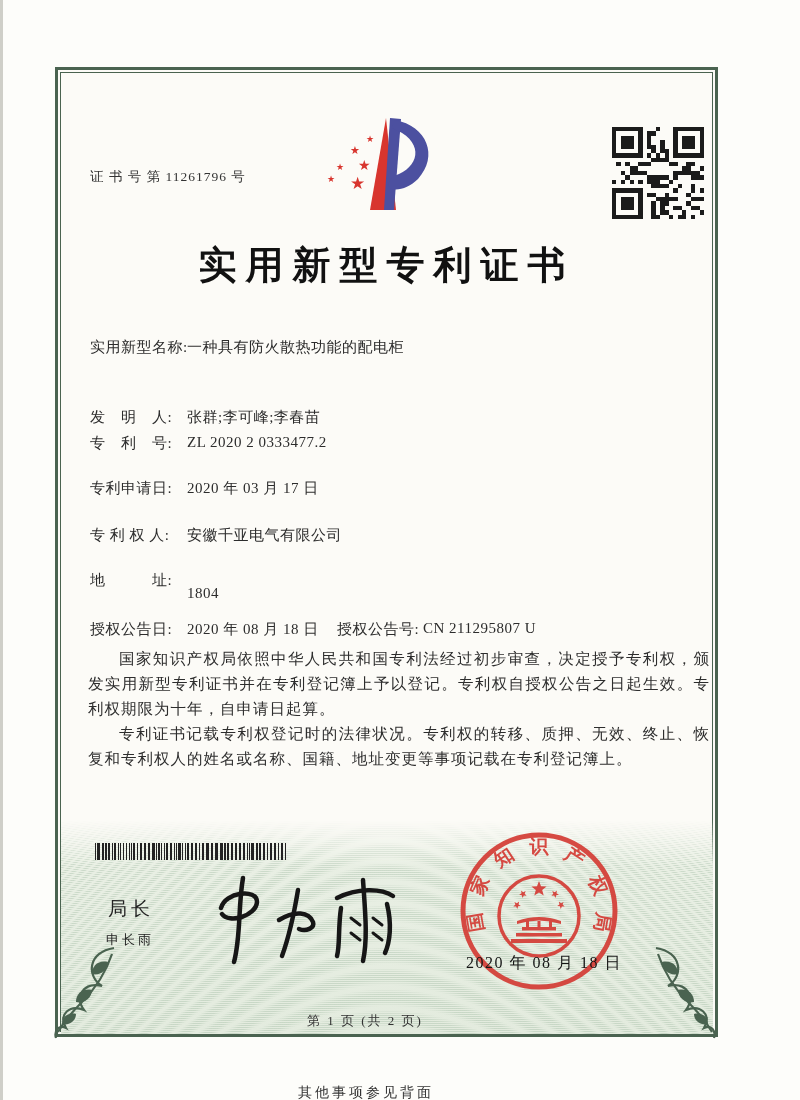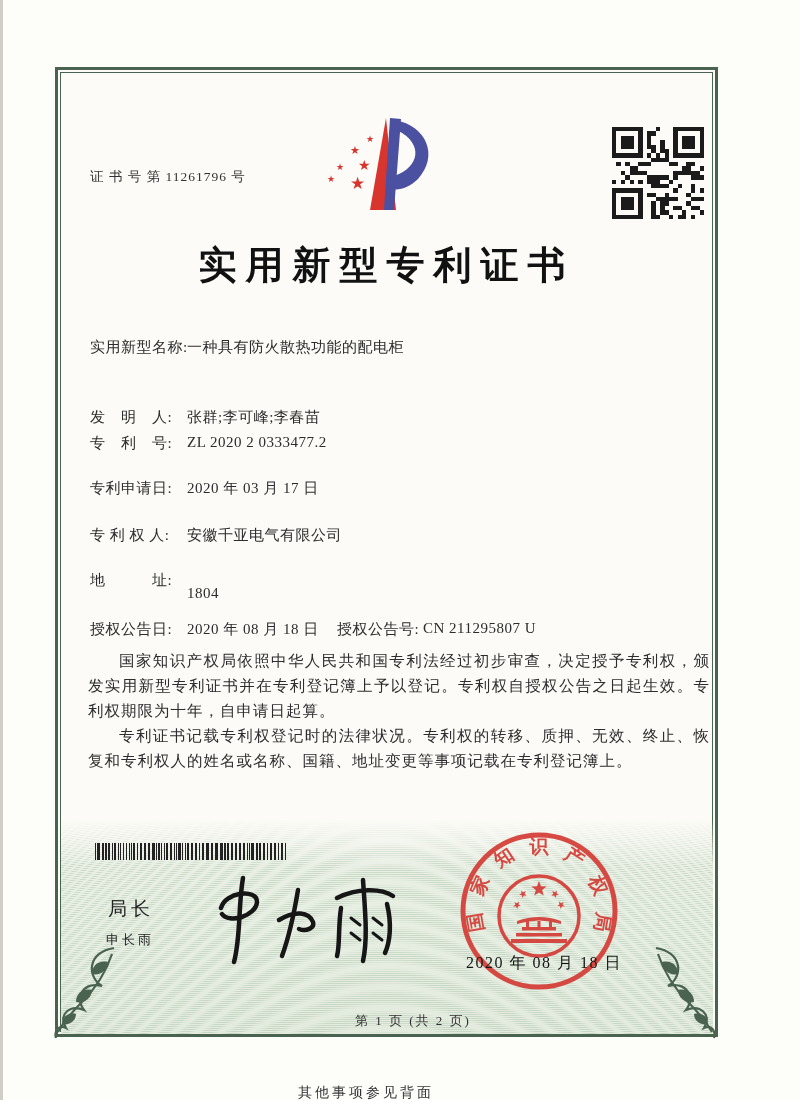--- a/index.html
+++ b/index.html
@@ -38,30 +38,30 @@
   }
   
   .row{position:absolute;left:90px;font-size:15px;letter-spacing:0.5px;color:#2c2c2c;z-index:2;white-space:nowrap;}
   .row .val{position:absolute;left:97px;top:0;white-space:nowrap;}
   .row .val2line{position:absolute;left:97px;top:0;white-space:nowrap;}
   .row .vline2{display:block;margin-top:14px;}
   .pair2-label{position:absolute;left:247px;top:0;}
   .pair2-val{position:absolute;left:333px;top:0;white-space:nowrap;}
   
   .paras{position:absolute;left:88px;top:648px;width:622px;z-index:2;
-    font-size:15.5px;line-height:25px;letter-spacing:1px;color:#2d2d2d;text-align:justify;}
+    font-size:15.5px;line-height:25px;letter-spacing:1px;color:#2d2d2d;text-align:justify;font-family:Liberation Mono, monospace;}
   .paras p{margin:0;text-indent:2em;}
   
   .barcode{position:absolute;left:95px;top:843px;width:193px;height:17px;z-index:2;}
   .sig-title{position:absolute;left:108px;top:896px;font-size:19px;letter-spacing:4px;color:#222;z-index:2;}
   .sig-name{position:absolute;left:106px;top:931px;font-size:13px;letter-spacing:3px;color:#222;z-index:2;}
   .sig-hand{position:absolute;left:205px;top:866px;z-index:2;}
   .seal{position:absolute;left:454px;top:826px;z-index:3;opacity:0.92;}
   .seal-date{position:absolute;left:466px;top:953px;font-size:16px;letter-spacing:1.5px;color:#151515;z-index:4;}
-  .page-info{position:absolute;left:55px;top:1012px;width:620px;text-align:center;font-size:13px;letter-spacing:2px;color:#333;z-index:2;padding-left:48px;}
+  .page-info{position:absolute;left:55px;top:1012px;width:620px;text-align:center;font-size:13px;letter-spacing:2px;color:#333;z-index:2;}
   .back-note{position:absolute;left:298px;top:1084px;font-size:14px;letter-spacing:3px;color:#333;z-index:2;}
   .flourish{position:absolute;z-index:2;}
   .fl-left{left:48px;top:944px;}
   .fl-right{left:650px;top:944px;transform:scaleX(-1);}
 </style>
 </head>
 <body>
 
 <div class="scan-edge"></div>
 

